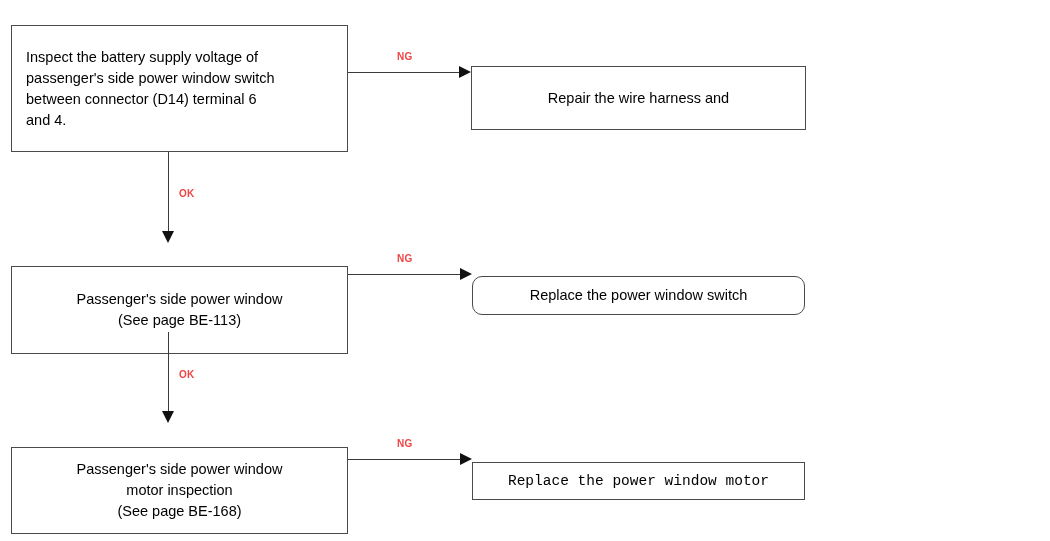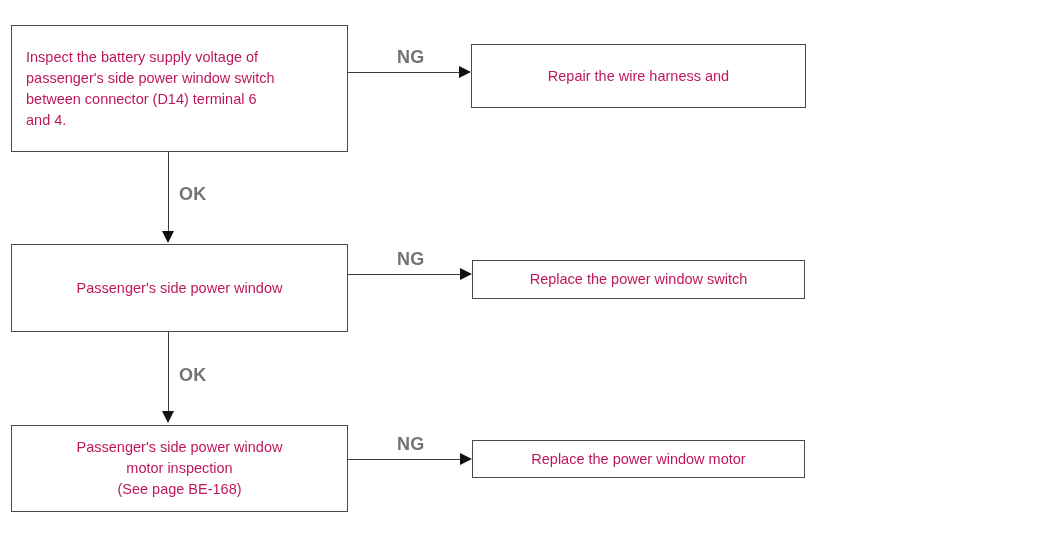--- a/index.html
+++ b/index.html
@@ -15,36 +15,37 @@
     font-family: "Liberation Sans", sans-serif;
     overflow: hidden;
   }
 
   
   .node {
     position: absolute;
     box-sizing: border-box;
     border: 1.5px solid #4a4a4a;
     background: #ffffff;
-    color: #be185d;
+    color: #000000;
     font-size: 14.5px;
     line-height: 21px;
     display: flex;
     flex-direction: column;
     justify-content: center;
     white-space: pre-line;
   }
   .node.left-align {
     align-items: flex-start;
     padding: 0 14px;
     text-align: left;
   }
   .node.center-align {
     align-items: center;
     text-align: center;
+    margin-top: 22px;
   }
   .node .line { display: block; }
 
   
   .hline {
     position: absolute;
     height: 0;
     border-top: 1.6px solid #3b3b3b;
   }
   .vline {
@@ -63,23 +64,23 @@
     position: absolute;
     width: 0; height: 0;
     border-left: 6px solid transparent;
     border-right: 6px solid transparent;
     border-top: 12px solid #111111;
   }
 
   
   .edge-label {
     position: absolute;
-    font-size: 18px;
+    font-size: 10px;
     font-weight: bold;
-    color: #737373;
+    color: #ef4444;
     letter-spacing: 0.3px;
     line-height: 16px;
     white-space: nowrap;
   }
 </style>
 </head>
 <body>
 
 <div id="canvas">
 
@@ -89,33 +90,34 @@
     <span class="line">between connector (D14) terminal 6</span>
     <span class="line">and 4.</span>
   </div>
 
   <div class="node center-align" style="left:471px; top:44px; width:335px; height:64px;">
     <span class="line">Repair the wire harness and</span>
   </div>
 
   <div class="node center-align" style="left:11px; top:244px; width:337px; height:88px;">
     <span class="line">Passenger's side power window</span>
+    <span class="line">(See page BE-113)</span>
   </div>
 
-  <div class="node center-align" style="left:472px; top:260px; width:333px; height:39px;">
+  <div class="node center-align" style="left:472px; top:254px; width:333px; height:39px;border-radius:10px;">
     <span class="line">Replace the power window switch</span>
   </div>
 
   <div class="node center-align" style="left:11px; top:425px; width:337px; height:87px;">
     <span class="line">Passenger's side power window</span>
     <span class="line">motor inspection</span>
     <span class="line">(See page BE-168)</span>
   </div>
 
-  <div class="node center-align" style="left:472px; top:440px; width:333px; height:38px;">
+  <div class="node center-align" style="left:472px; top:440px; width:333px; height:38px;font-family:Liberation Mono, monospace;">
     <span class="line">Replace the power window motor</span>
   </div>
 
   <div class="hline" style="left:348px; top:72px; width:112px;"></div>
   <div class="arrow-right" style="left:459px; top:66px;"></div>
   <div class="edge-label" style="left:397px; top:49px;">NG</div>
 
   <div class="vline" style="left:168px; top:152px; height:80px;"></div>
   <div class="arrow-down" style="left:162px; top:231px;"></div>
   <div class="edge-label" style="left:179px; top:186px;">OK</div>

